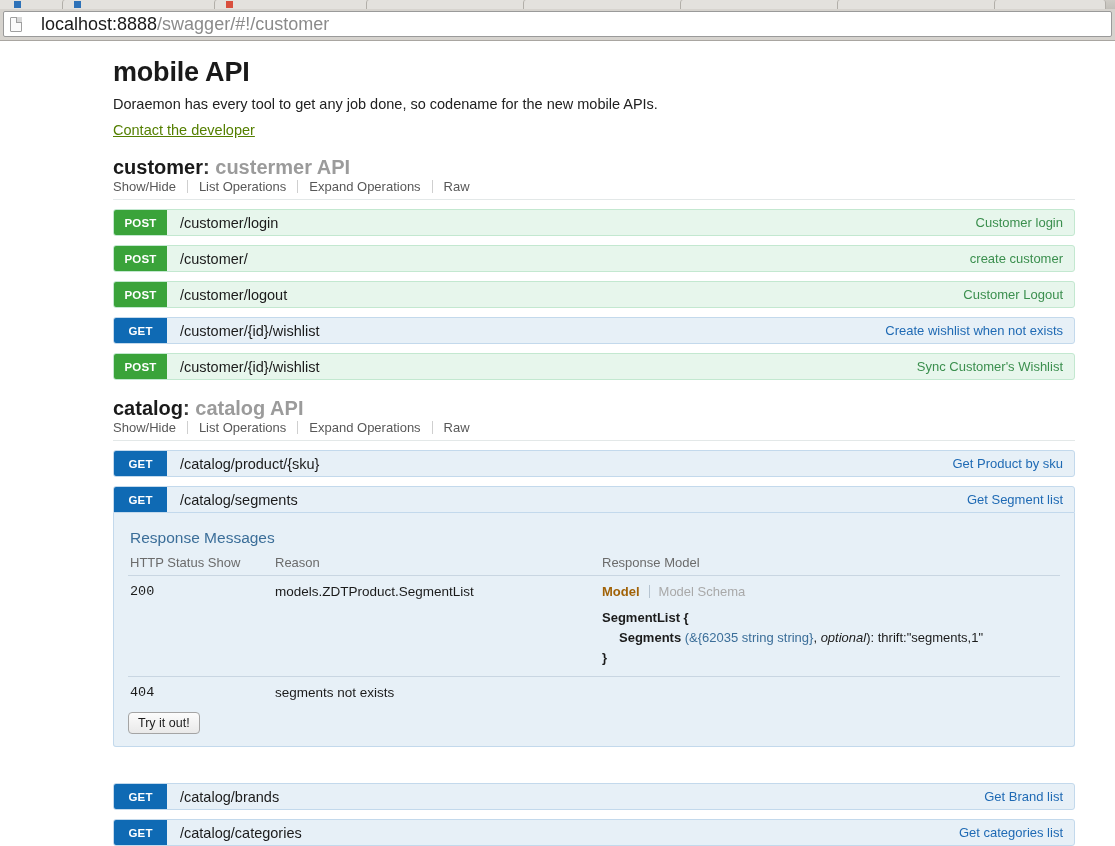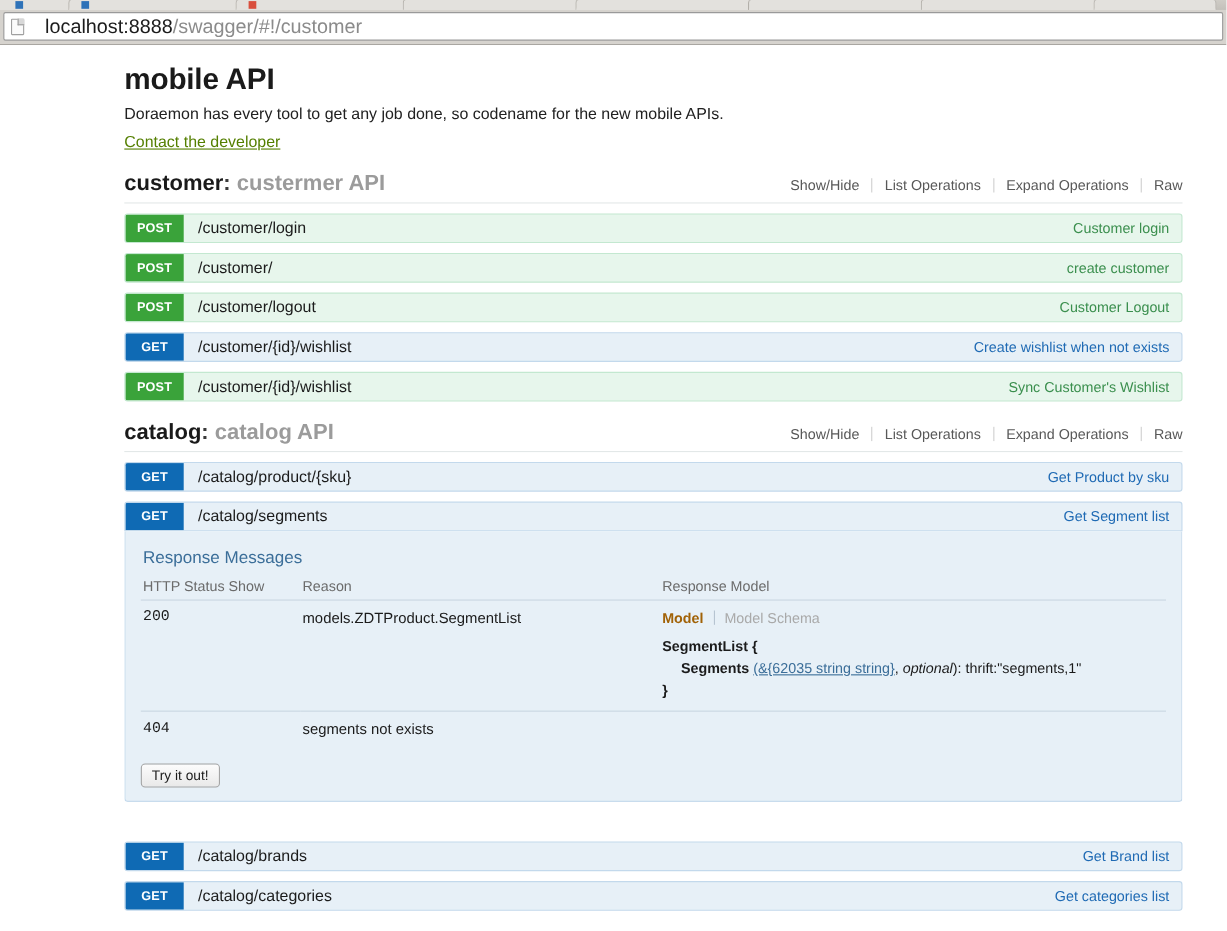--- a/index.html
+++ b/index.html
@@ -57,21 +57,21 @@
   .api-desc { font-size: 14.5px; color: #212121; margin: 0 0 9px 0; }
   a.contact-link {
     font-size: 14.5px; color: #547f00; text-decoration: underline;
     display: inline-block;
   }
 
   
   .resource { margin-top: 17px; }
   .resource-head {
     display: flex; align-items: baseline; justify-content: space-between;
-    border-bottom: 1px solid #e3e8e8; padding-bottom: 5px;
+    border-bottom: 1px solid #e3e8e8; padding-bottom: 5px; flex-direction: column;
   }
   .resource-title { font-size: 20px; font-weight: bold; color: #1a1a1a; }
   .resource-title .sep { color: #3a3a3a; font-weight: bold; }
   .resource-title .subtitle { color: #9b9b9b; font-weight: bold; }
   .resource-options { display: flex; align-items: center; font-size: 13px; }
   .resource-options a {
     color: #585858; text-decoration: none; padding: 0 11px; white-space: nowrap;
   }
   .resource-options a:first-child { padding-left: 0; }
   .resource-options a:last-child { padding-right: 0; }
@@ -136,26 +136,26 @@
     font-size: 13px; font-weight: bold; color: #a16207; text-decoration: none;
     padding-right: 9px;
   }
   .model-tabs .tab-divider { width: 1px; height: 13px; background: #b6c4d1; }
   .model-tabs .tab-link.inactive {
     color: #a9a9a9; font-weight: normal; padding-left: 9px; padding-right: 0;
   }
   .signature { font-size: 13px; color: #1b1b1b; line-height: 1.55; }
   .signature .sig-name { font-weight: bold; }
   .signature .sig-prop { font-weight: bold; padding-left: 17px; }
-  .signature .sig-type { color: #3b6e99; text-decoration: underline; }
+  .signature .sig-type { color: #3b6e99; }
   .signature .sig-opt { font-style: italic; }
   .signature .sig-line { white-space: nowrap; }
 
   .try-btn {
-    margin-top: 16px; margin-left: 0;
+    margin-top: 4px; margin-left: 0;
     font-family: "Liberation Sans", sans-serif; font-size: 12.5px; color: #1b1b1b;
     background: linear-gradient(to bottom, #fcfcfc, #e9e9e9);
     border: 1px solid #a4a4a4; border-radius: 4px;
     padding: 3px 9px; cursor: pointer;
   }
 
   .spacer-gap { height: 27px; }
 </style>
 </head>
 <body>

